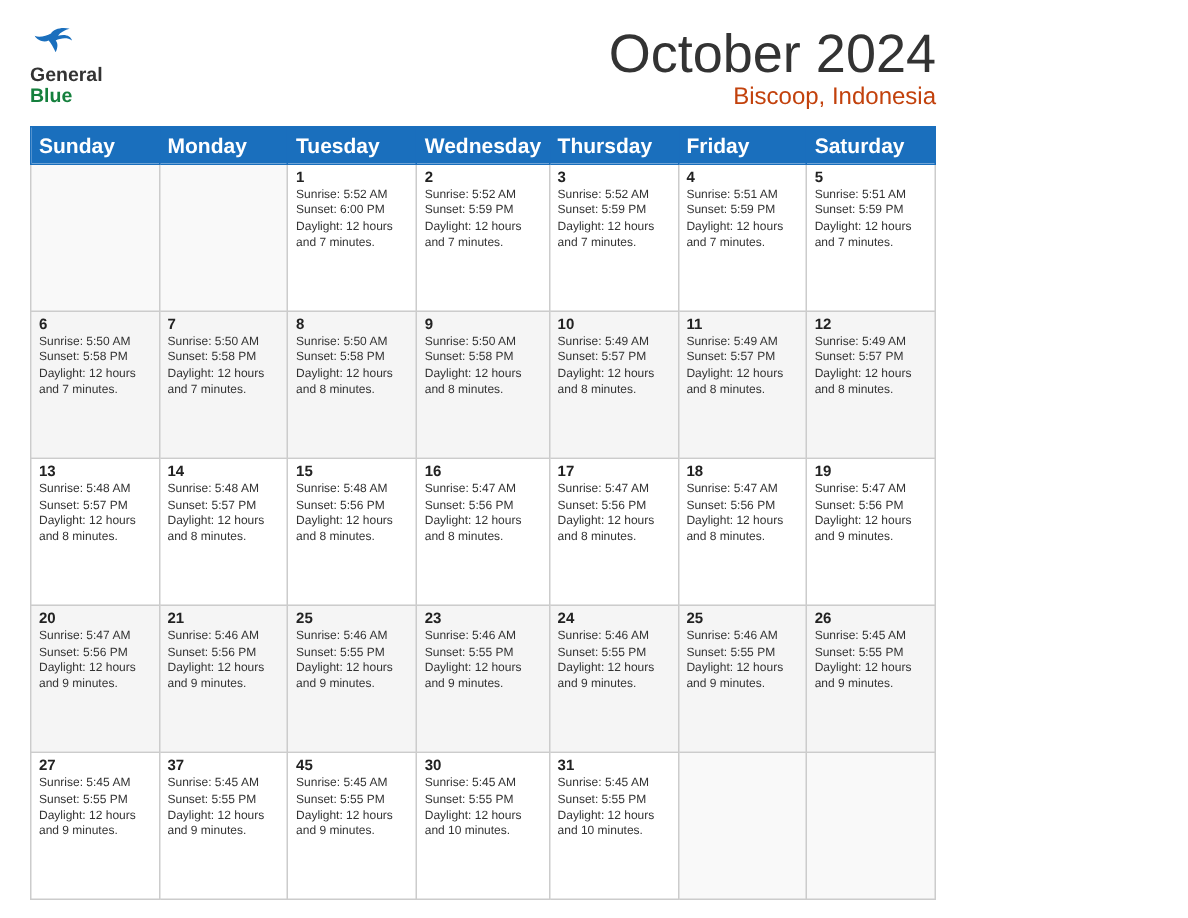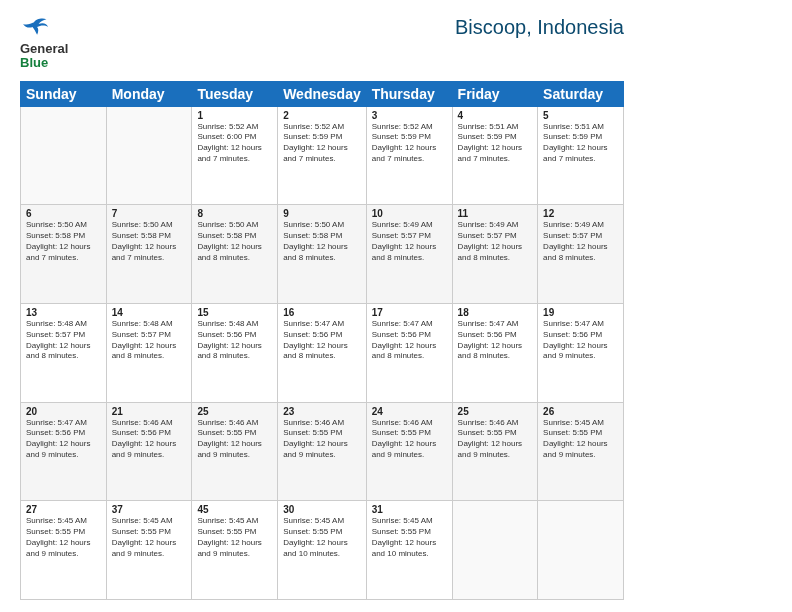--- a/index.html
+++ b/index.html
@@ -35,22 +35,22 @@
     .title-block {
       text-align: right;
     }
     .main-title {
       font-size: 36px;
       font-weight: normal;
       color: #333;
       line-height: 1.1;
     }
     .subtitle {
-      font-size: 20px;
-      color: #0c4a6e;
+      font-size: 16px;
+      color: #c2410c;
     }
     .calendar-table {
       width: 100%;
       border-collapse: collapse;
       flex: 1;
     }
     .calendar-table th {
       background-color: #1a6fbd;
       color: #fff;
       font-size: 14px;
@@ -100,20 +100,21 @@
         <svg class="logo-bird" viewBox="0 0 36 28">
           <path d="M18 8 C20 4, 28 2, 34 4 C30 5, 26 7, 24 10 C30 8, 35 10, 36 14 C32 11, 26 12, 22 14 C24 16, 24 20, 22 24 C20 20, 18 16, 16 14 C12 16, 6 14, 4 10 C8 12, 14 10, 18 8 Z" fill="#1a6fbd"></path>
         </svg>
         <div style="font-size:13px; font-weight:bold; color:#333; line-height:1.1;">
           <span style="color:#333;">General</span><br>
           <span style="color:#15803d;">Blue</span>
         </div>
       </div>
     </div>
     <div class="title-block">
+      <div class="main-title">October 2024</div>
       <div class="subtitle">Biscoop, Indonesia</div>
     </div>
   </div>
 
   <table class="calendar-table">
     <thead>
       <tr>
         <th>Sunday</th>
         <th>Monday</th>
         <th>Tuesday</th>

